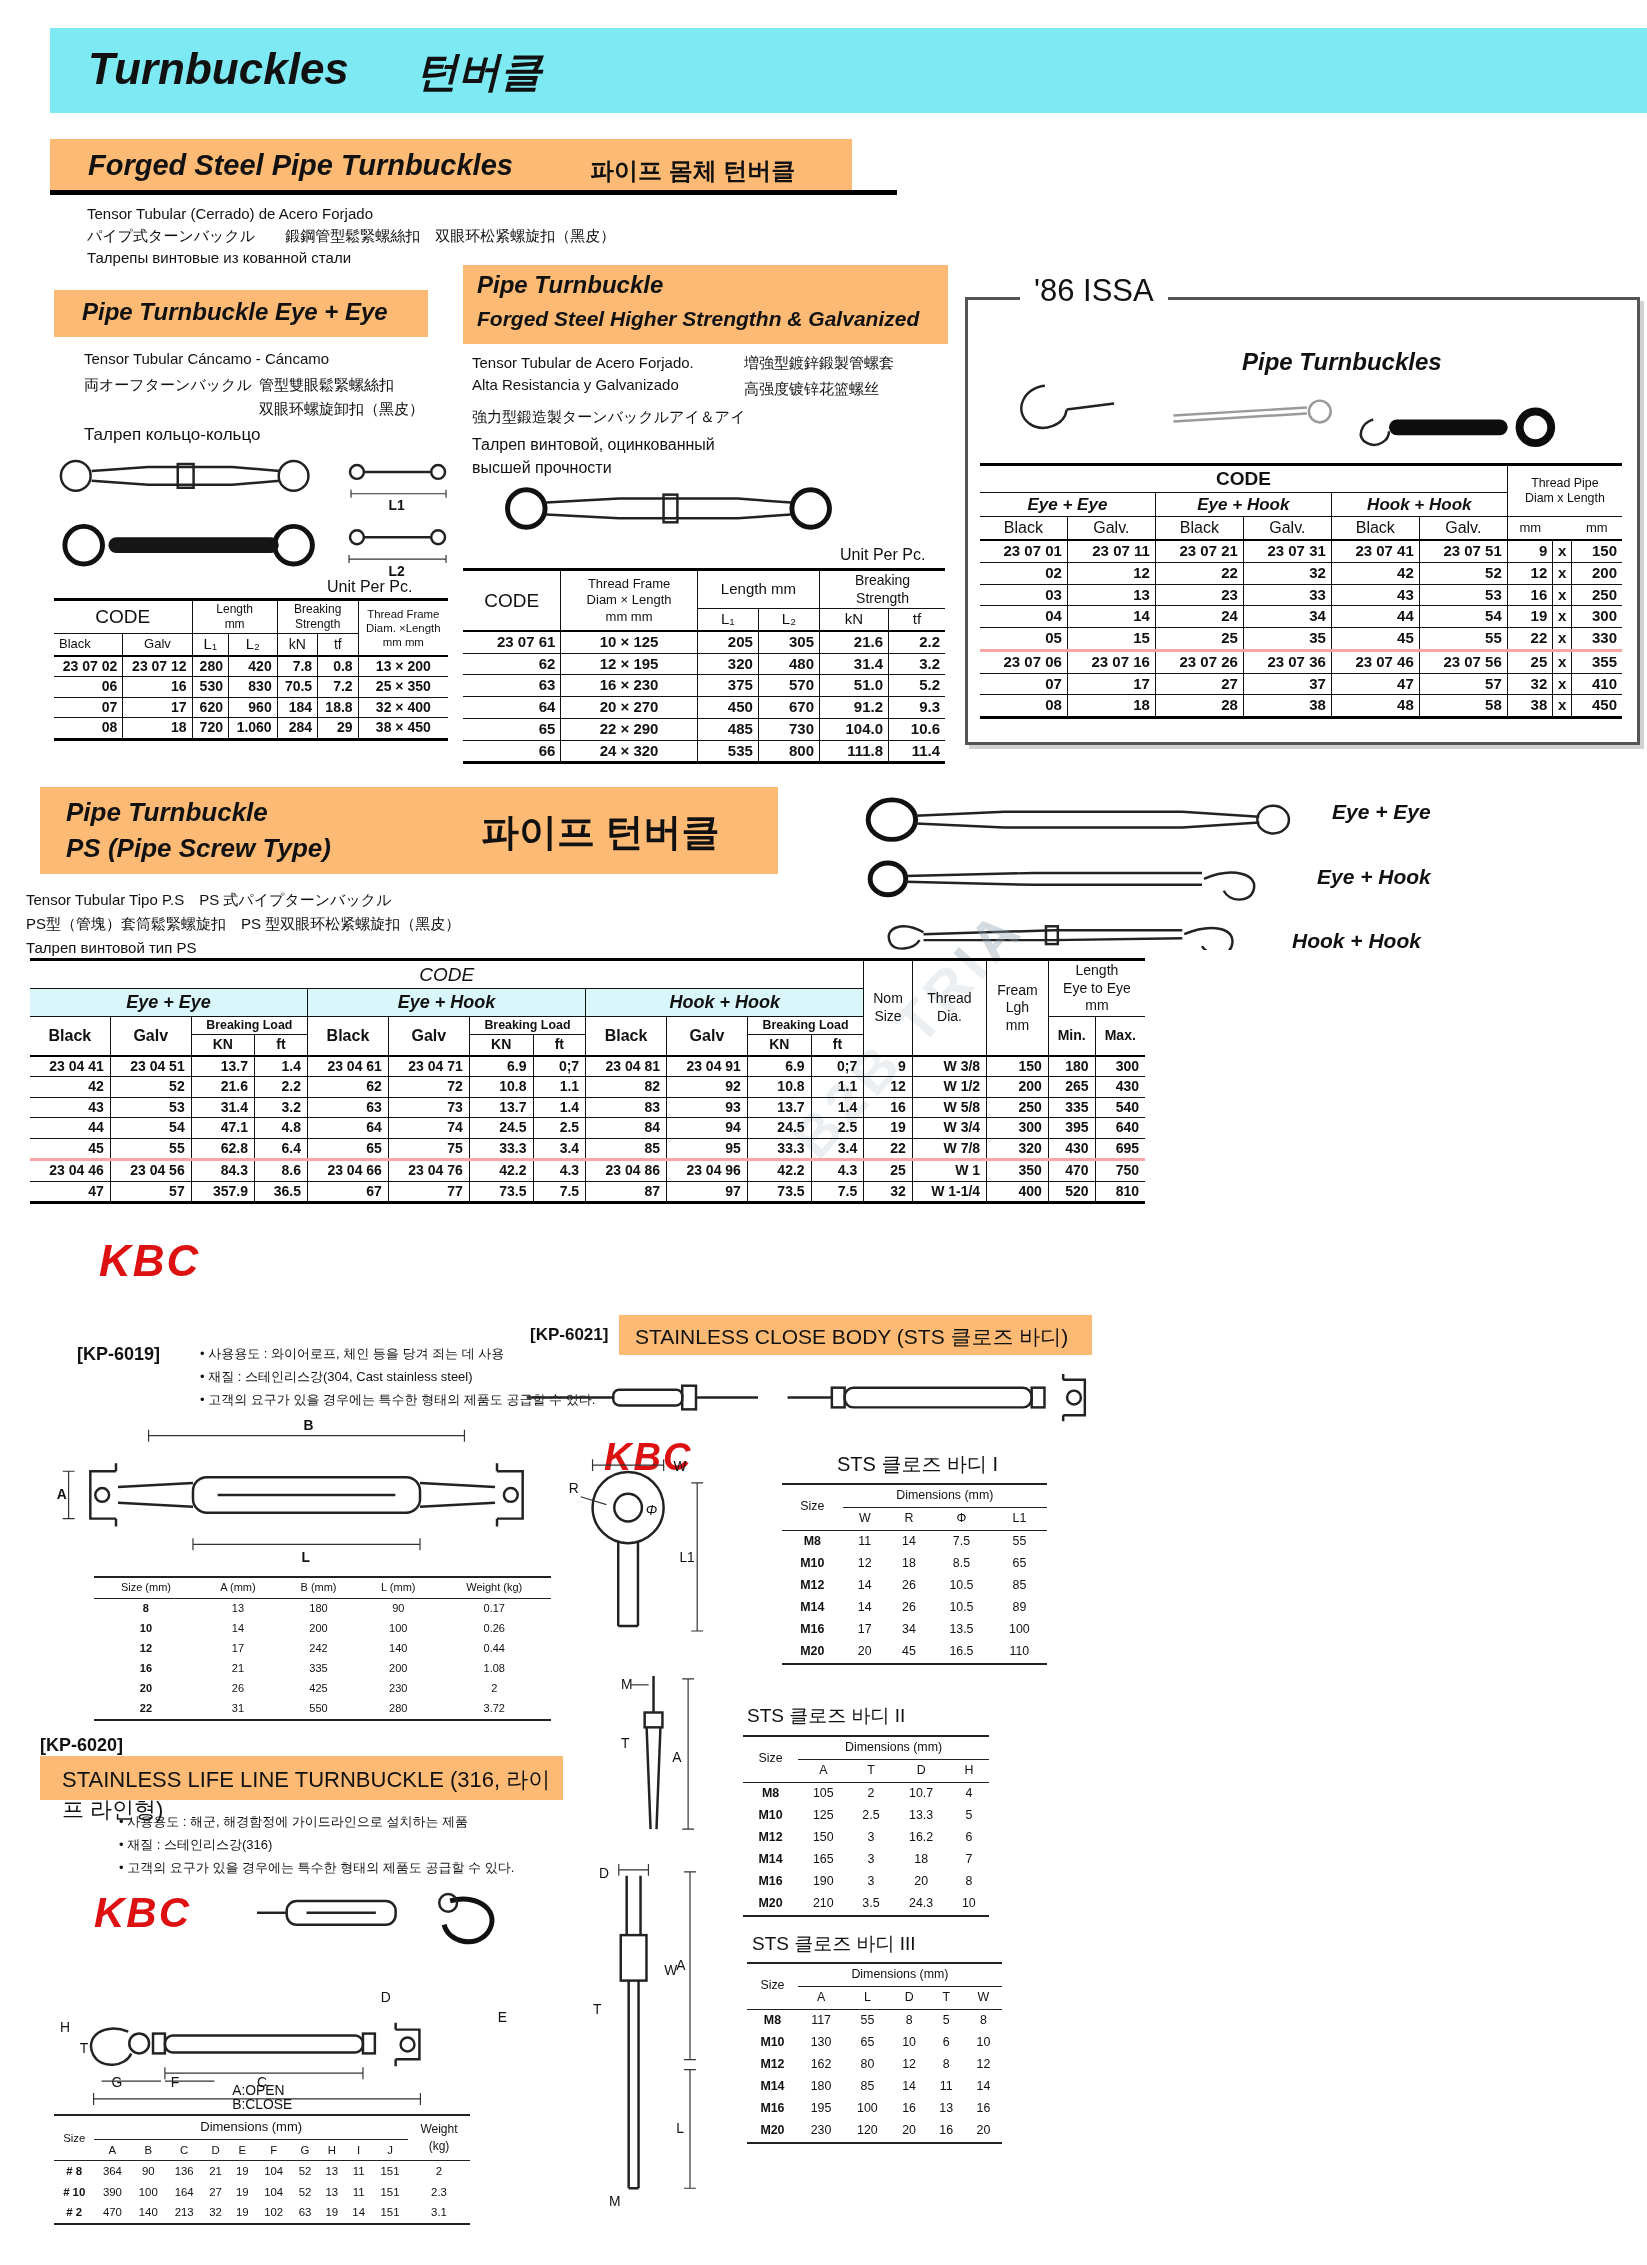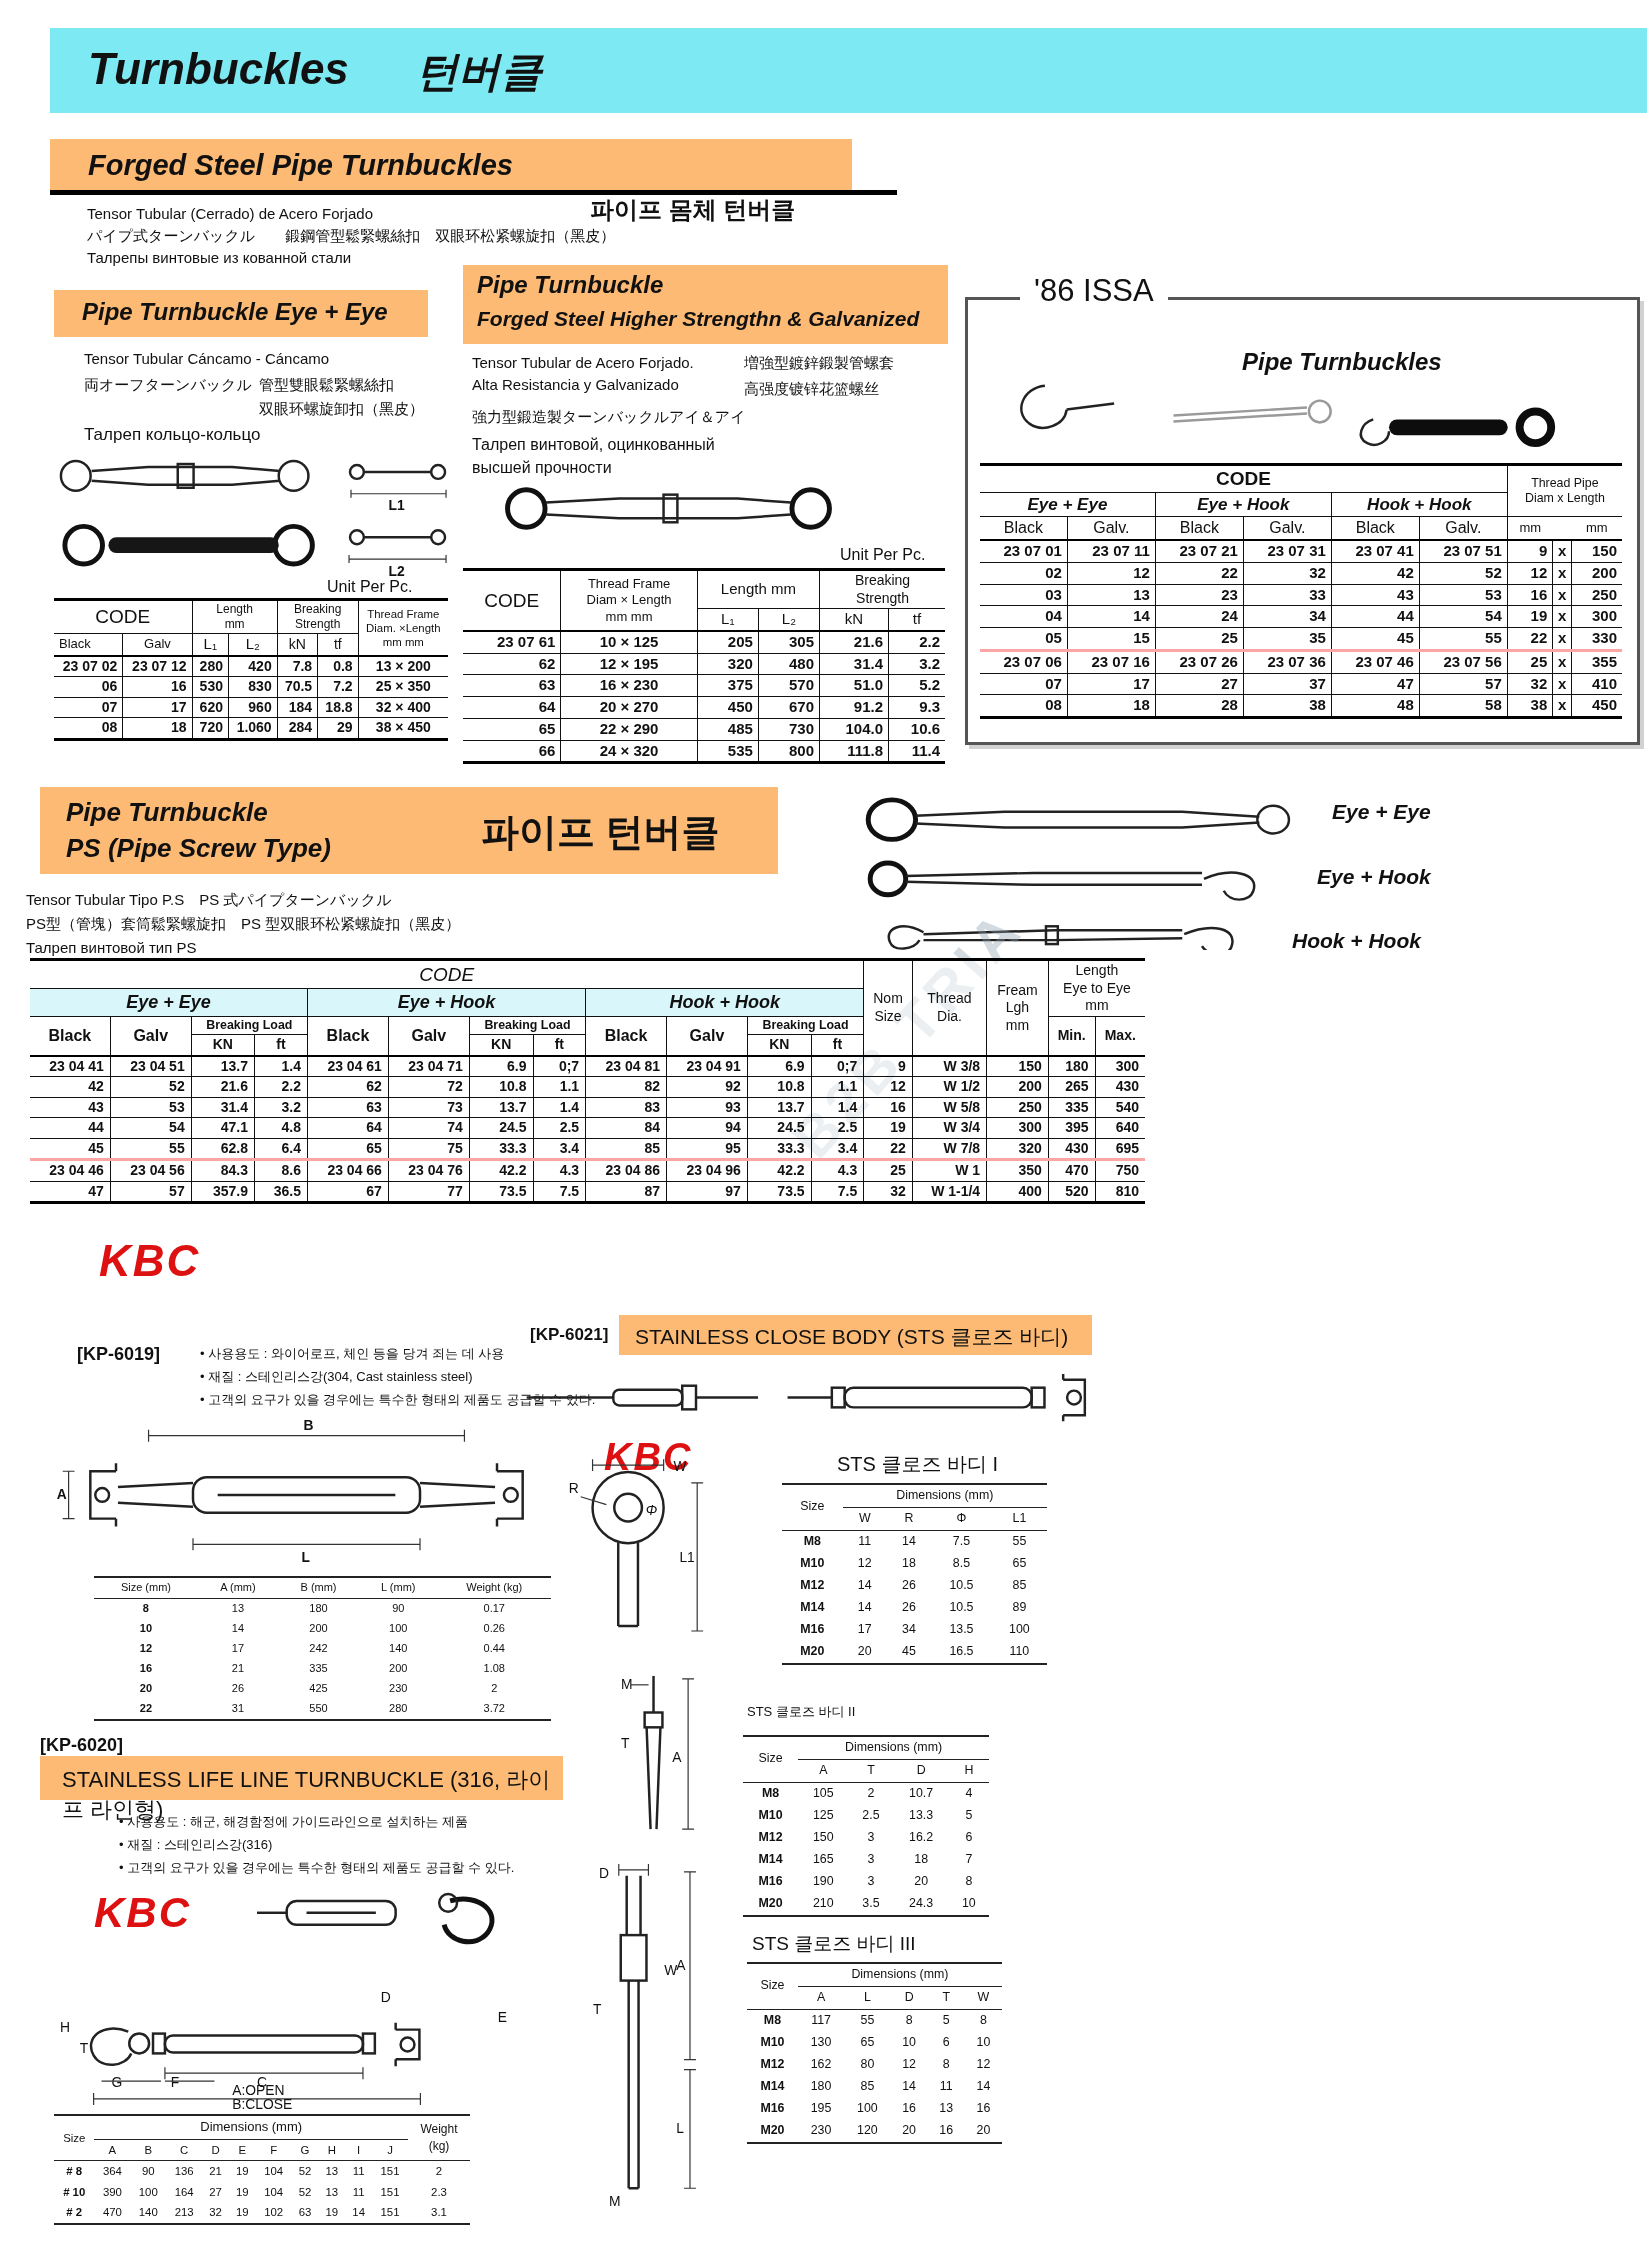--- a/index.html
+++ b/index.html
@@ -64,21 +64,21 @@
 
 <div class="page">
 
   <div class="abs cyan1" style="left:50px;top:28px;width:1598px;height:85px;">
     <span class="bi" style="position:absolute;left:38px;top:16px;font-size:44px;">Turnbuckles</span>
     <span class="bi" style="position:absolute;left:366px;top:16px;font-size:42px;">턴버클</span>
   </div>
 
   <div class="abs cyan2" style="left:50px;top:139px;width:802px;height:51px;">
     <span class="bi" style="position:absolute;left:38px;top:10px;font-size:29px;">Forged Steel Pipe Turnbuckles</span>
-    <span style="position:absolute;left:540px;top:16px;font-size:24px;font-weight:bold;margin-top:39px;">파이프 몸체 턴버클</span>
+    <span style="position:absolute;left:540px;top:16px;font-size:24px;font-weight:bold;">파이프 몸체 턴버클</span>
   </div>
   <div class="abs rule" style="left:50px;top:190px;width:847px;height:5px;"></div>
 
   <div class="abs lang" style="left:87px;top:203px;">
     <div>Tensor Tubular (Cerrado) de Acero Forjado</div>
     <div>パイプ式ターンバックル　　鍛鋼管型鬆緊螺絲扣　双眼环松紧螺旋扣（黑皮）</div>
     <div>Талрепы винтовые из кованной стали</div>
   </div>
 
   <div class="abs cyan2" style="left:54px;top:290px;width:374px;height:47px;">
@@ -779,21 +779,21 @@
   <svg class="abs" style="left:609px;top:1671px;" width="94" height="168" viewBox="0 0 95 170">
     <line class="ln" x1="45" y1="5" x2="45" y2="42"></line>
     <rect class="ln" x="36" y="42" width="18" height="15"></rect>
     <path class="ln" d="M38,57 L42,160 M52,57 L48,160"></path>
     <text x="12" y="18">M</text>
     <path class="dim" d="M22,14 L40,14"></path>
     <text x="12" y="78">T</text>
     <path class="dim" d="M80,8 v152 M74,8 h12 M74,160 h12"></path>
     <text x="64" y="92">A</text>
   </svg>
-  <div class="abs" style="left:747px;top:1703px;font-size:13px;">STS 클로즈 바디 II</div>
+  <div class="abs" style="left:747px;top:1703px;font-size:19px;">STS 클로즈 바디 II</div>
   <table class="sts open abs" style="left:743px;top:1735px;width:246px;">
     <thead>
       <tr>
         <th rowspan="2">Size</th>
         <th colspan="4" class="dim">Dimensions (mm)</th>
       </tr>
       <tr>
         <th>A</th>
         <th>T</th>
         <th>D</th>

